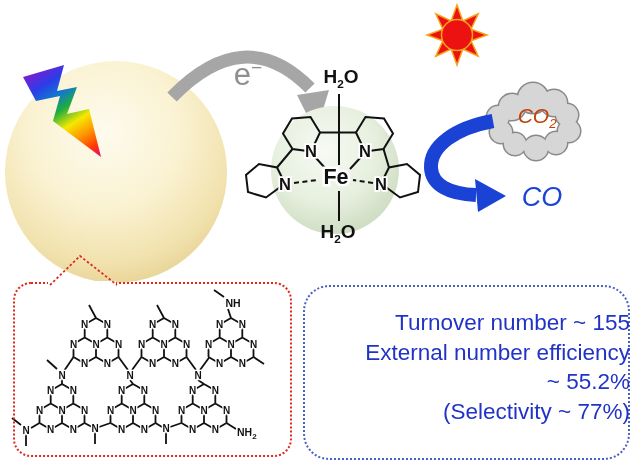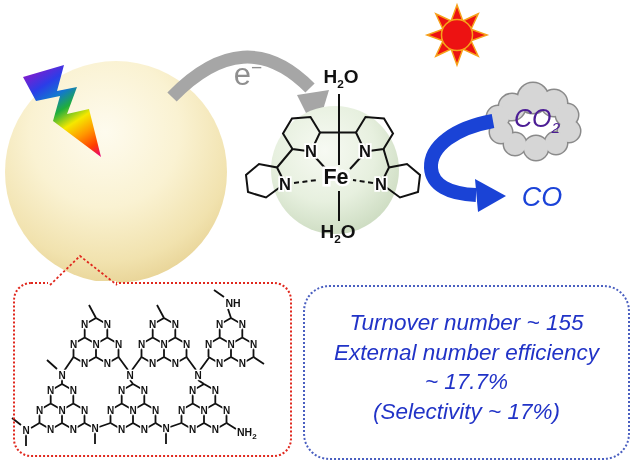--- a/index.html
+++ b/index.html
@@ -10,24 +10,24 @@
   #structure-box{left:13px;top:282px;width:279px;height:175px;border:2px dotted #e0281e;border-radius:18px;}
   #results-box{left:303px;top:285px;width:327px;height:175px;border:2px dotted #4a5fc0;border-radius:26px;}
   #tail-svg{position:absolute;left:40px;top:248px;z-index:3;}
   .lbl{position:absolute;z-index:4;text-align:center;white-space:nowrap;}
   sub{font-size:62%;}
   sup{font-size:62%;}
   #c3n4-label{left:76px;top:210px;width:86px;font-size:27px;color:#e8231d;}
   #electron-label{left:222px;top:57px;width:52px;font-size:31px;color:#8f8f8f;}
   #h2o-top{left:301px;top:66px;width:80px;font-size:19px;font-weight:bold;color:#111;}
   #h2o-bottom{left:298px;top:221px;width:80px;font-size:19px;font-weight:bold;color:#111;}
-  #co2-label{left:499px;top:104px;width:76px;font-size:25px;font-style:italic;color:#4c1d95;}
+  #co2-label{left:499px;top:104px;width:76px;font-size:21px;font-style:italic;color:#c2410c;}
   #co-label{left:504px;top:182px;width:76px;font-size:27px;font-style:italic;color:#1b43d8;}
   #results-text{position:absolute;left:303px;top:285px;width:327px;z-index:4;
-    padding-top:23px;text-align:center;font-size:22.5px;line-height:29.5px;color:#2133c7;font-style:italic;}
+    padding-top:23px;text-align:right;font-size:22.5px;line-height:29.5px;color:#2133c7;}
   svg text{font-family:"Liberation Sans",sans-serif;}
   .atomN{font-size:10px;font-weight:bold;fill:#111;text-anchor:middle;
          paint-order:stroke;stroke:#fff;stroke-width:2.6px;}
   .atomBig{font-size:16.5px;font-weight:bold;fill:#111;text-anchor:middle;
          paint-order:stroke;stroke:#fff;stroke-width:3.5px;}
 </style>
 </head>
 <body>
 
 <div id="stage">
@@ -192,17 +192,17 @@
 
   <div class="lbl" id="h2o-bottom"><span>H</span><sub>2</sub><span>O</span></div>
 
   <div class="lbl" id="co2-label"><span>CO</span><sub>2</sub></div>
 
   <div class="lbl" id="co-label">CO</div>
 
   <div id="results-text">
     <div>Turnover number ~ 155</div>
     <div>External number efficiency</div>
-    <div>~ 17.7%</div>
-    <div>(Selectivity  ~ 17%)</div>
+    <div>~ 55.2%</div>
+    <div>(Selectivity  ~ 77%)</div>
   </div>
 
 </div>
 
 </body></html>

